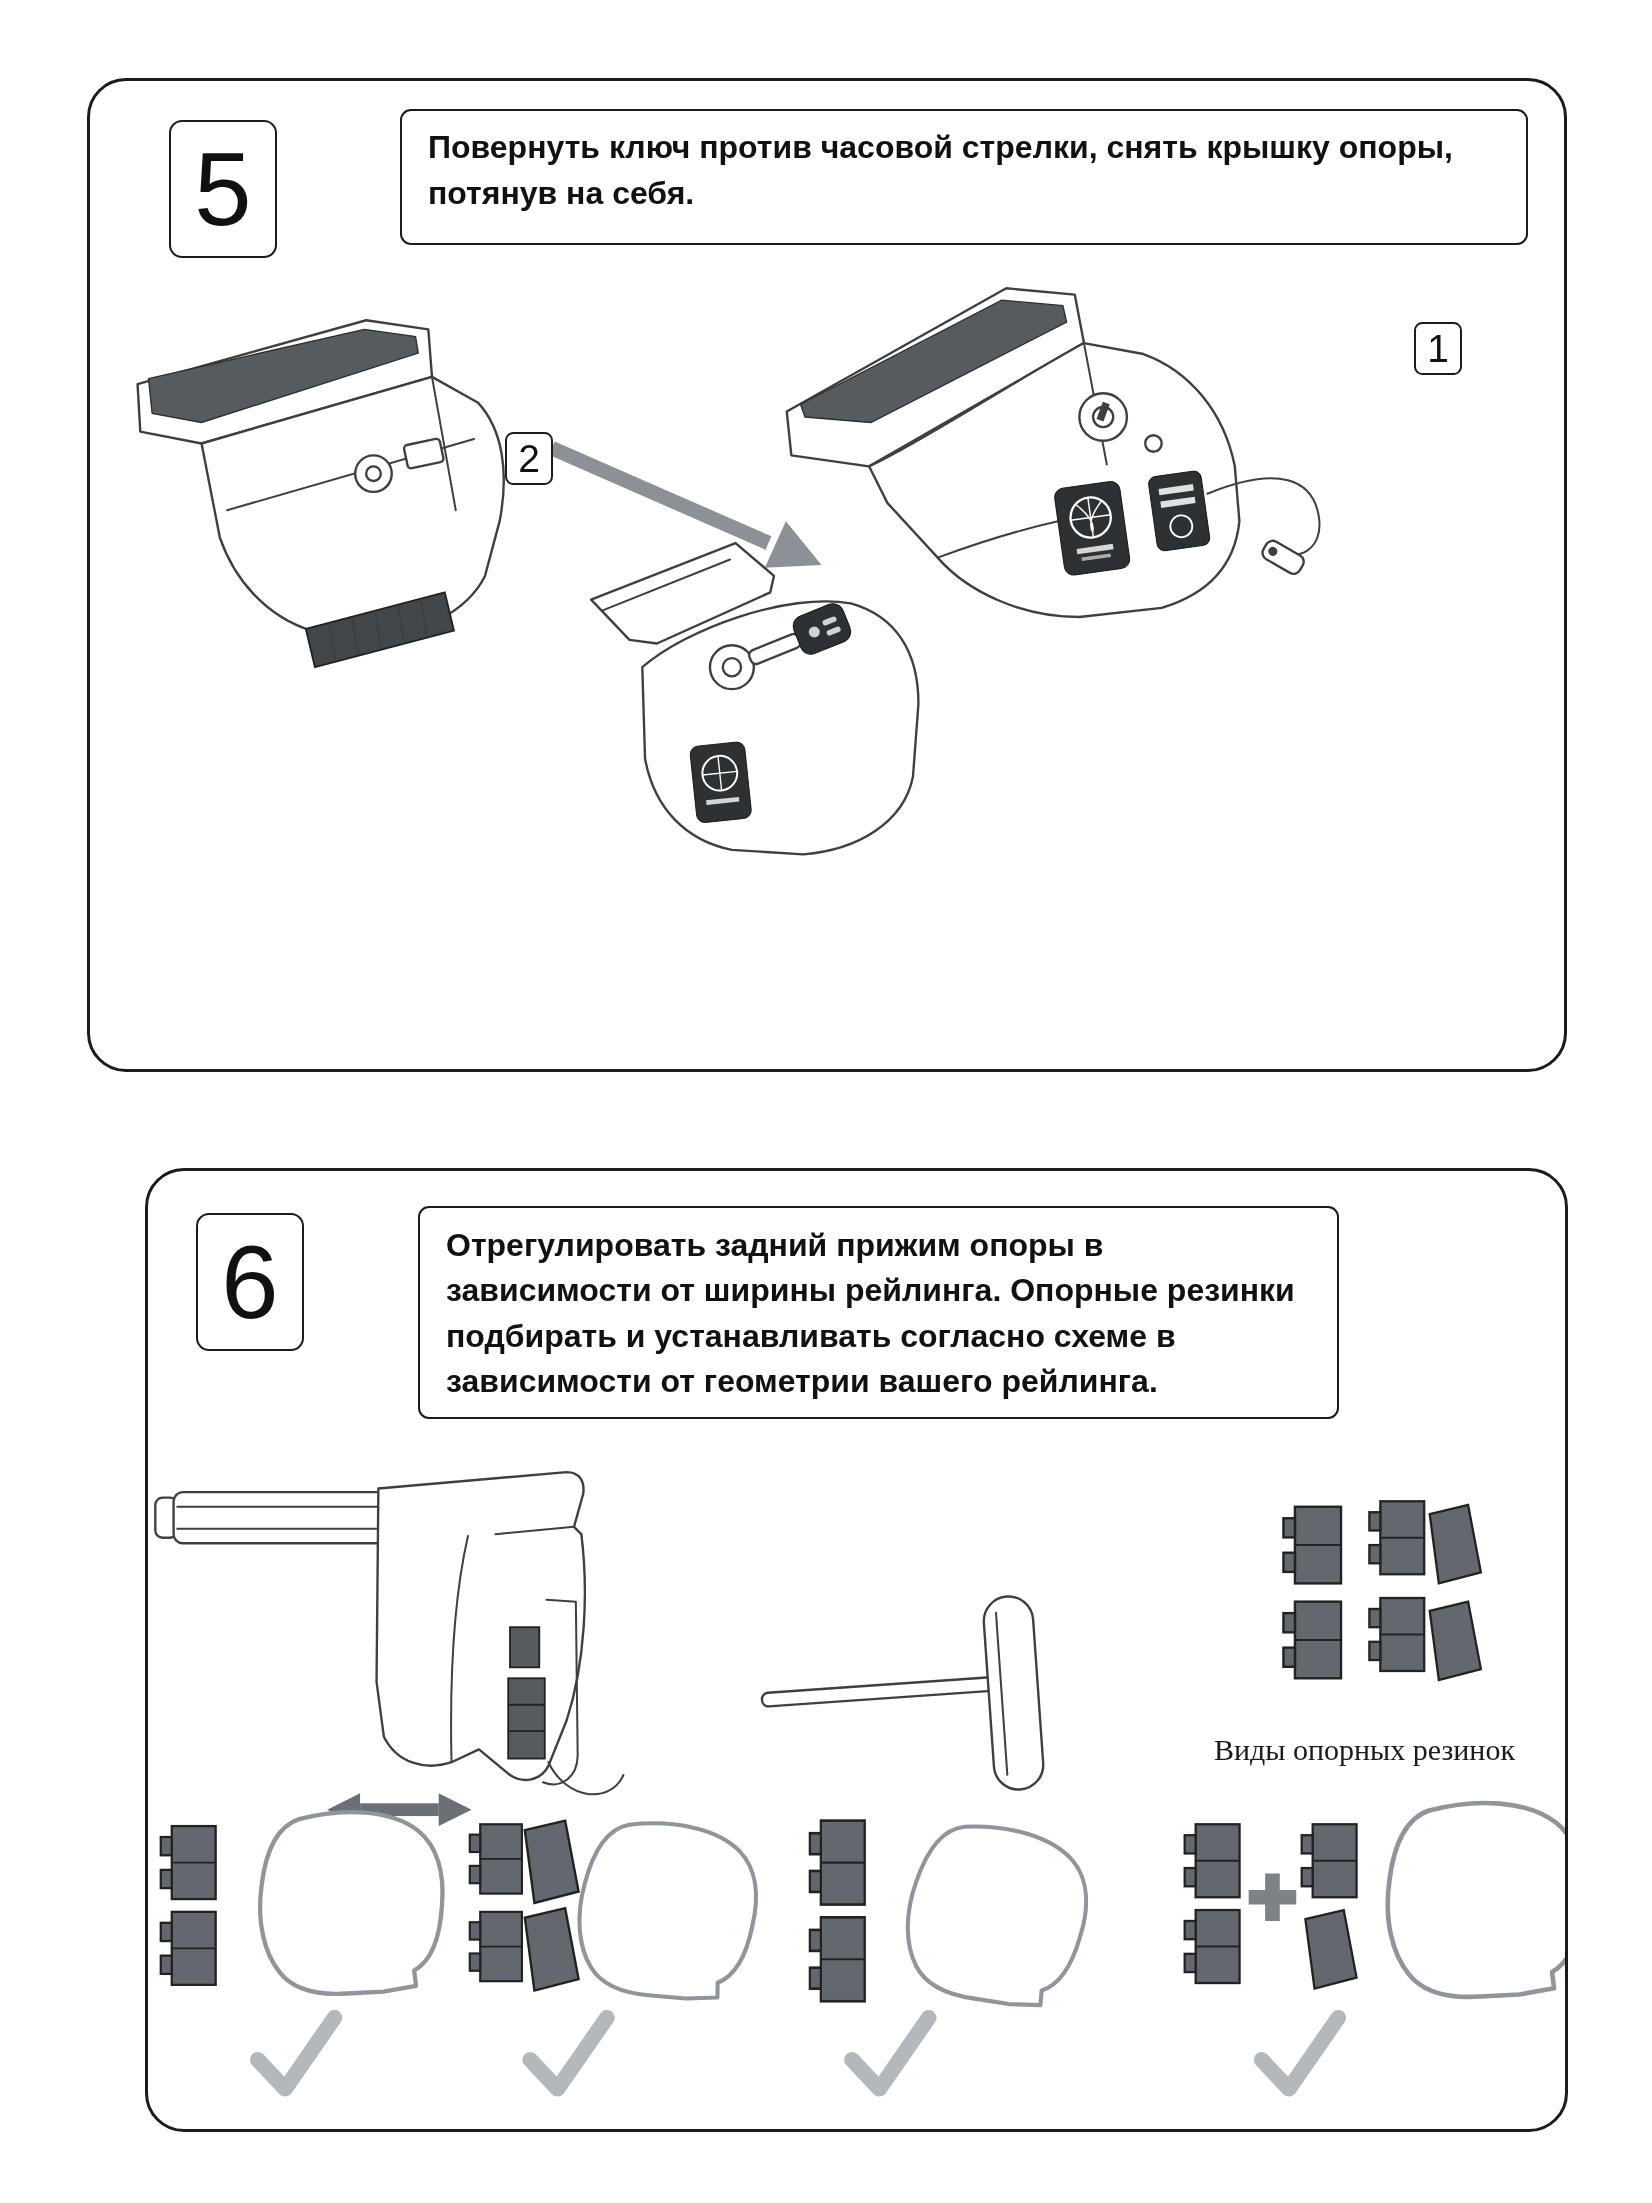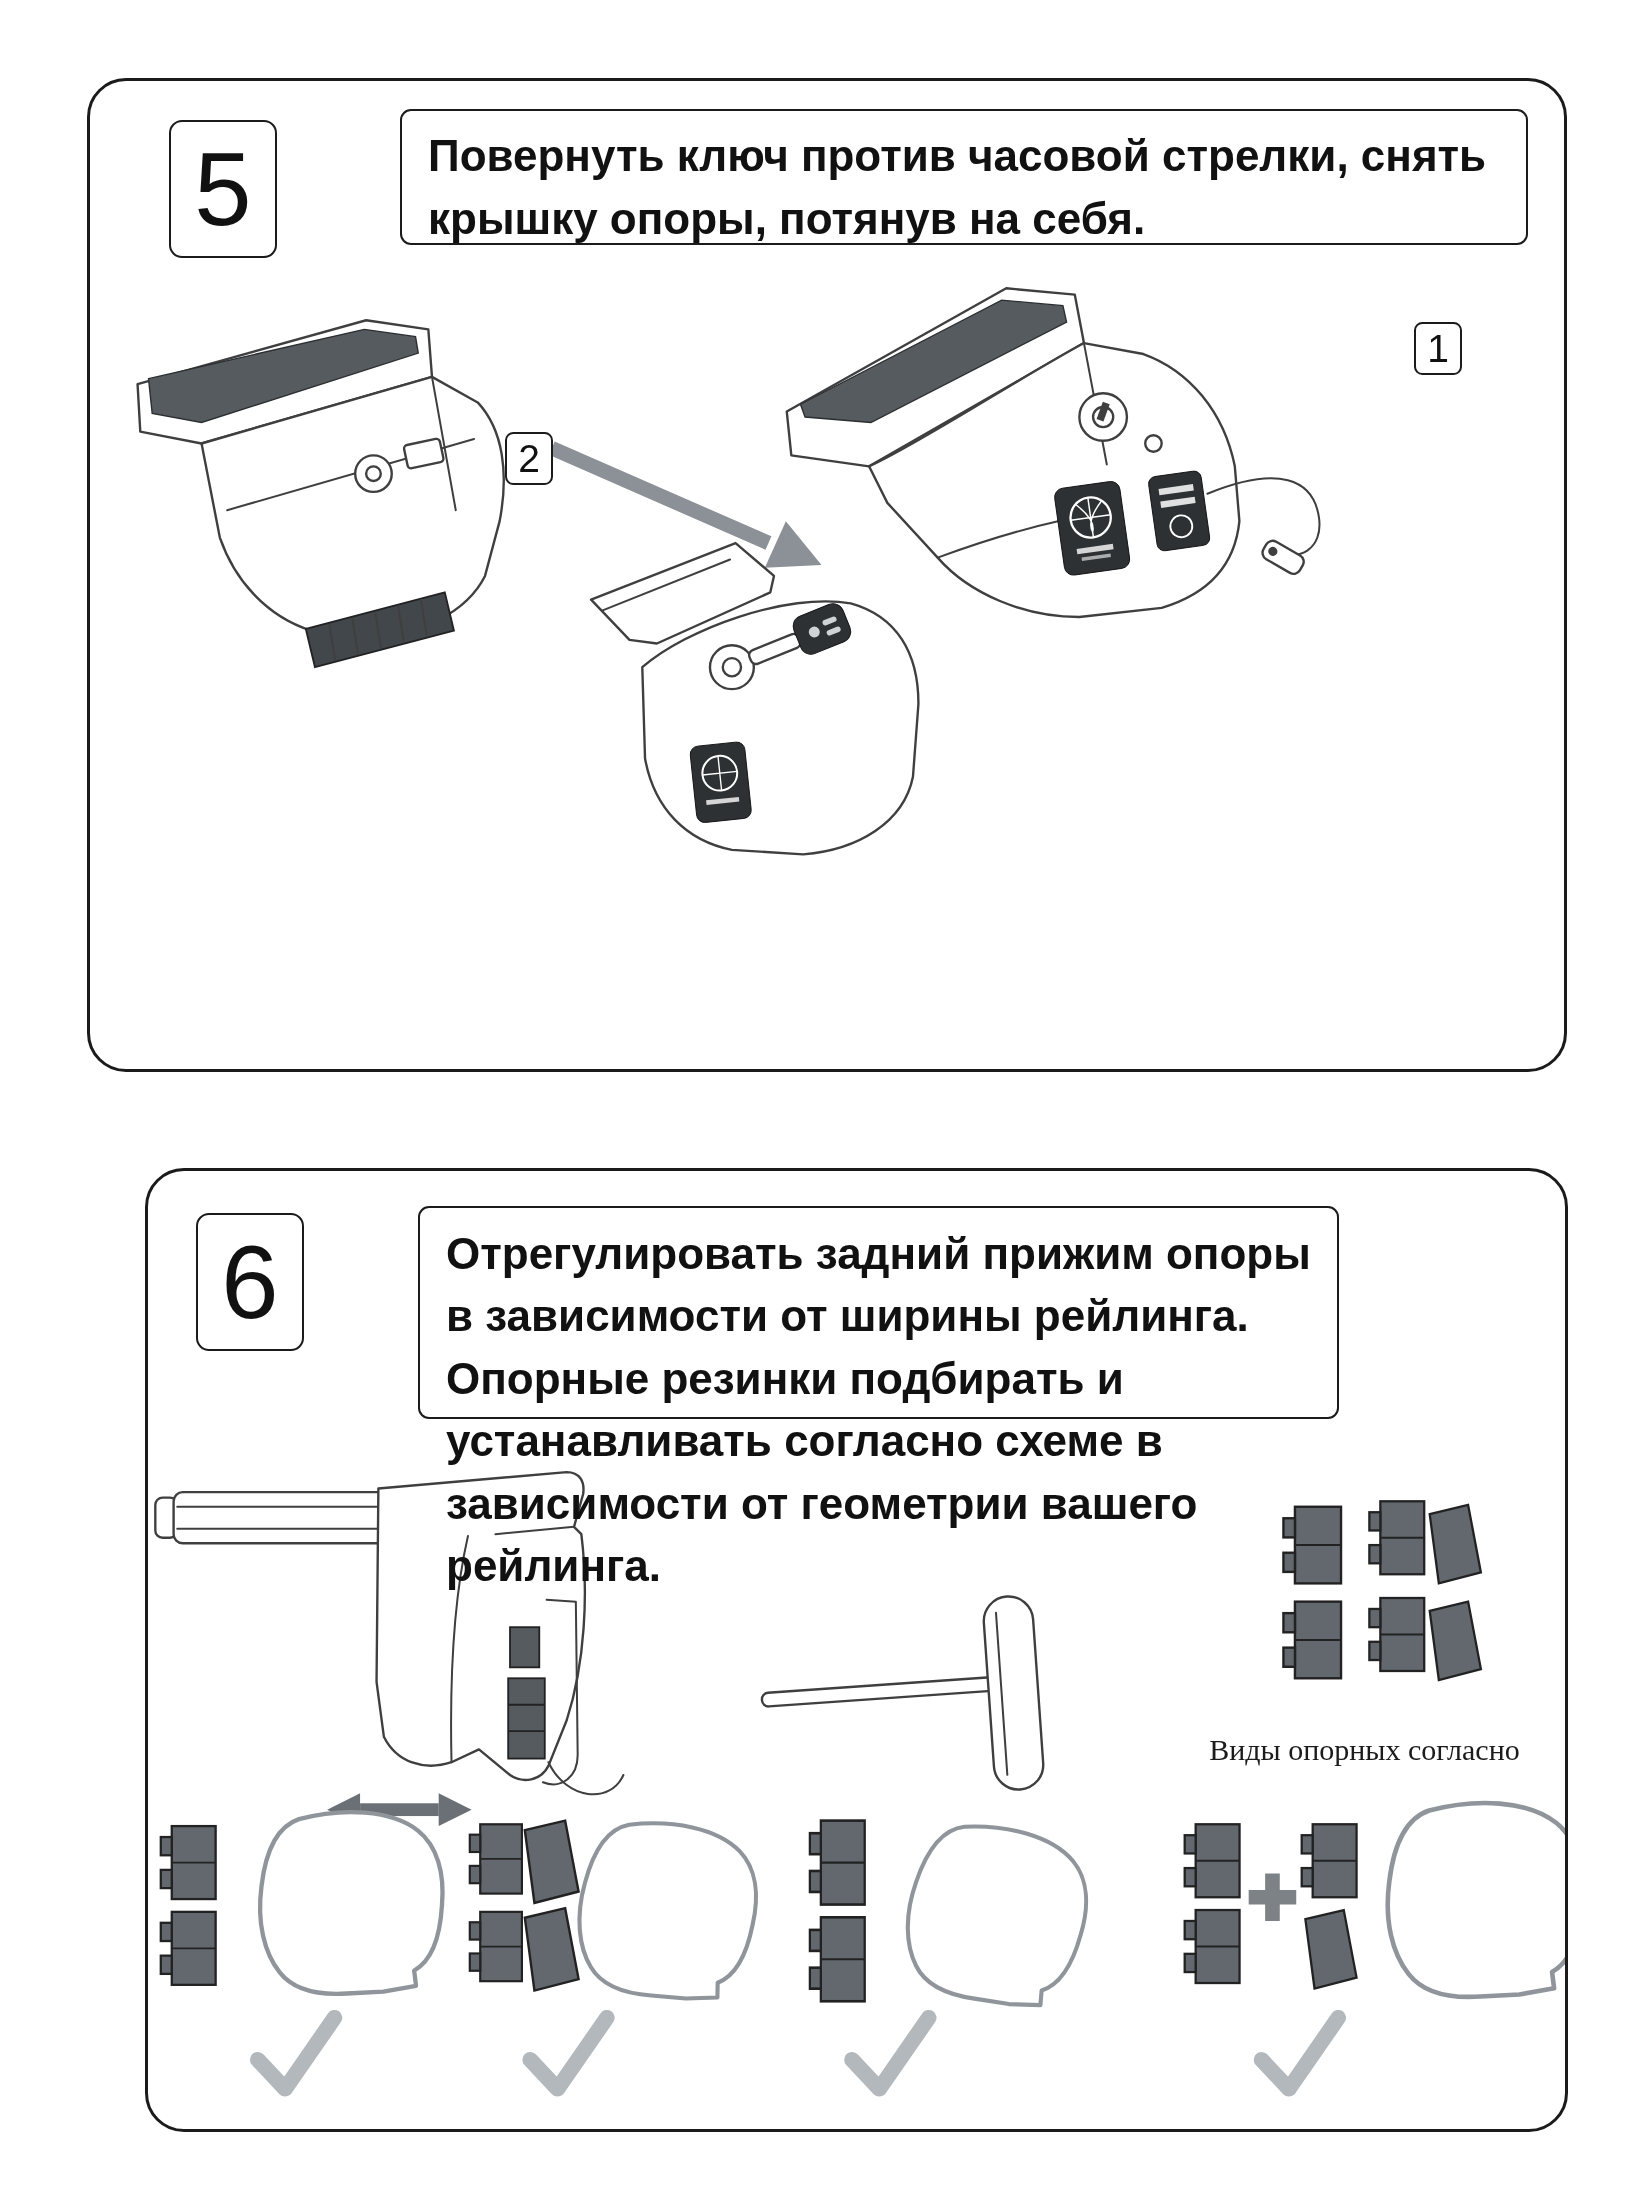--- a/index.html
+++ b/index.html
@@ -7,21 +7,21 @@
         font-family:"Liberation Sans", sans-serif;color:#111;}
   .panel{position:absolute;background:#fff;border:3.2px solid #1b1b1b;border-radius:39px;box-sizing:border-box;}
   .panel-5{left:87px;top:78px;width:1480px;height:994px;}
   .panel-6{left:145px;top:1168px;width:1423px;height:964px;}
   .numbox{position:absolute;border:2.8px solid #1b1b1b;border-radius:13px;box-sizing:border-box;
           display:flex;align-items:center;justify-content:center;background:#fff;z-index:3;}
   .numbox span{font-size:103px;line-height:1;font-weight:400;}
   .nb5{left:79px;top:39px;width:108px;height:138px;}
   .nb6{left:48px;top:42px;width:108px;height:138px;}
   .instr{position:absolute;border:2.8px solid #1b1b1b;border-radius:11px;box-sizing:border-box;
-         background:#fff;padding:14.7px 26px;font-weight:bold;font-size:44px;line-height:1.42;z-index:3;}
+         background:#fff;padding:14.7px 26px;font-weight:bold;font-size:32px;line-height:1.42;z-index:3;}
   .in5{left:310px;top:27.5px;width:1128px;height:136px;}
   .in6{left:270px;top:35px;width:921px;height:213px;}
   .tag{position:absolute;border:2.8px solid #1b1b1b;border-radius:8.3px;width:48px;height:53px;box-sizing:border-box;
        display:flex;align-items:center;justify-content:center;font-size:39px;background:#fff;z-index:4;}
   .tag1{left:1324px;top:241px;}
   .tag2{left:415px;top:351px;}
   svg.art{position:absolute;inset:0;width:100%;height:100%;z-index:1;}
   .caption{position:absolute;left:1010px;top:562px;width:413px;text-align:center;z-index:3;
            font-family:"Liberation Serif", serif;font-size:30px;color:#1b1b1b;}
   
@@ -202,17 +202,17 @@
         <use class="checkLn" href="#check" transform="translate(1218,928)"></use>
       </g>
     </svg>
 
     <div class="numbox nb6">
       <span>6</span>
     </div>
     <div class="instr in6">
       <span>Отрегулировать задний прижим опоры в зависимости от ширины рейлинга. Опорные резинки подбирать и устанавливать согласно схеме в зависимости от геометрии вашего рейлинга.</span>
     </div>
-    <div class="caption">Виды опорных согласно</div>
+    <div class="caption">Виды опорных резинок</div>
   </section>
 
 </div>
 
 
 </body></html>

